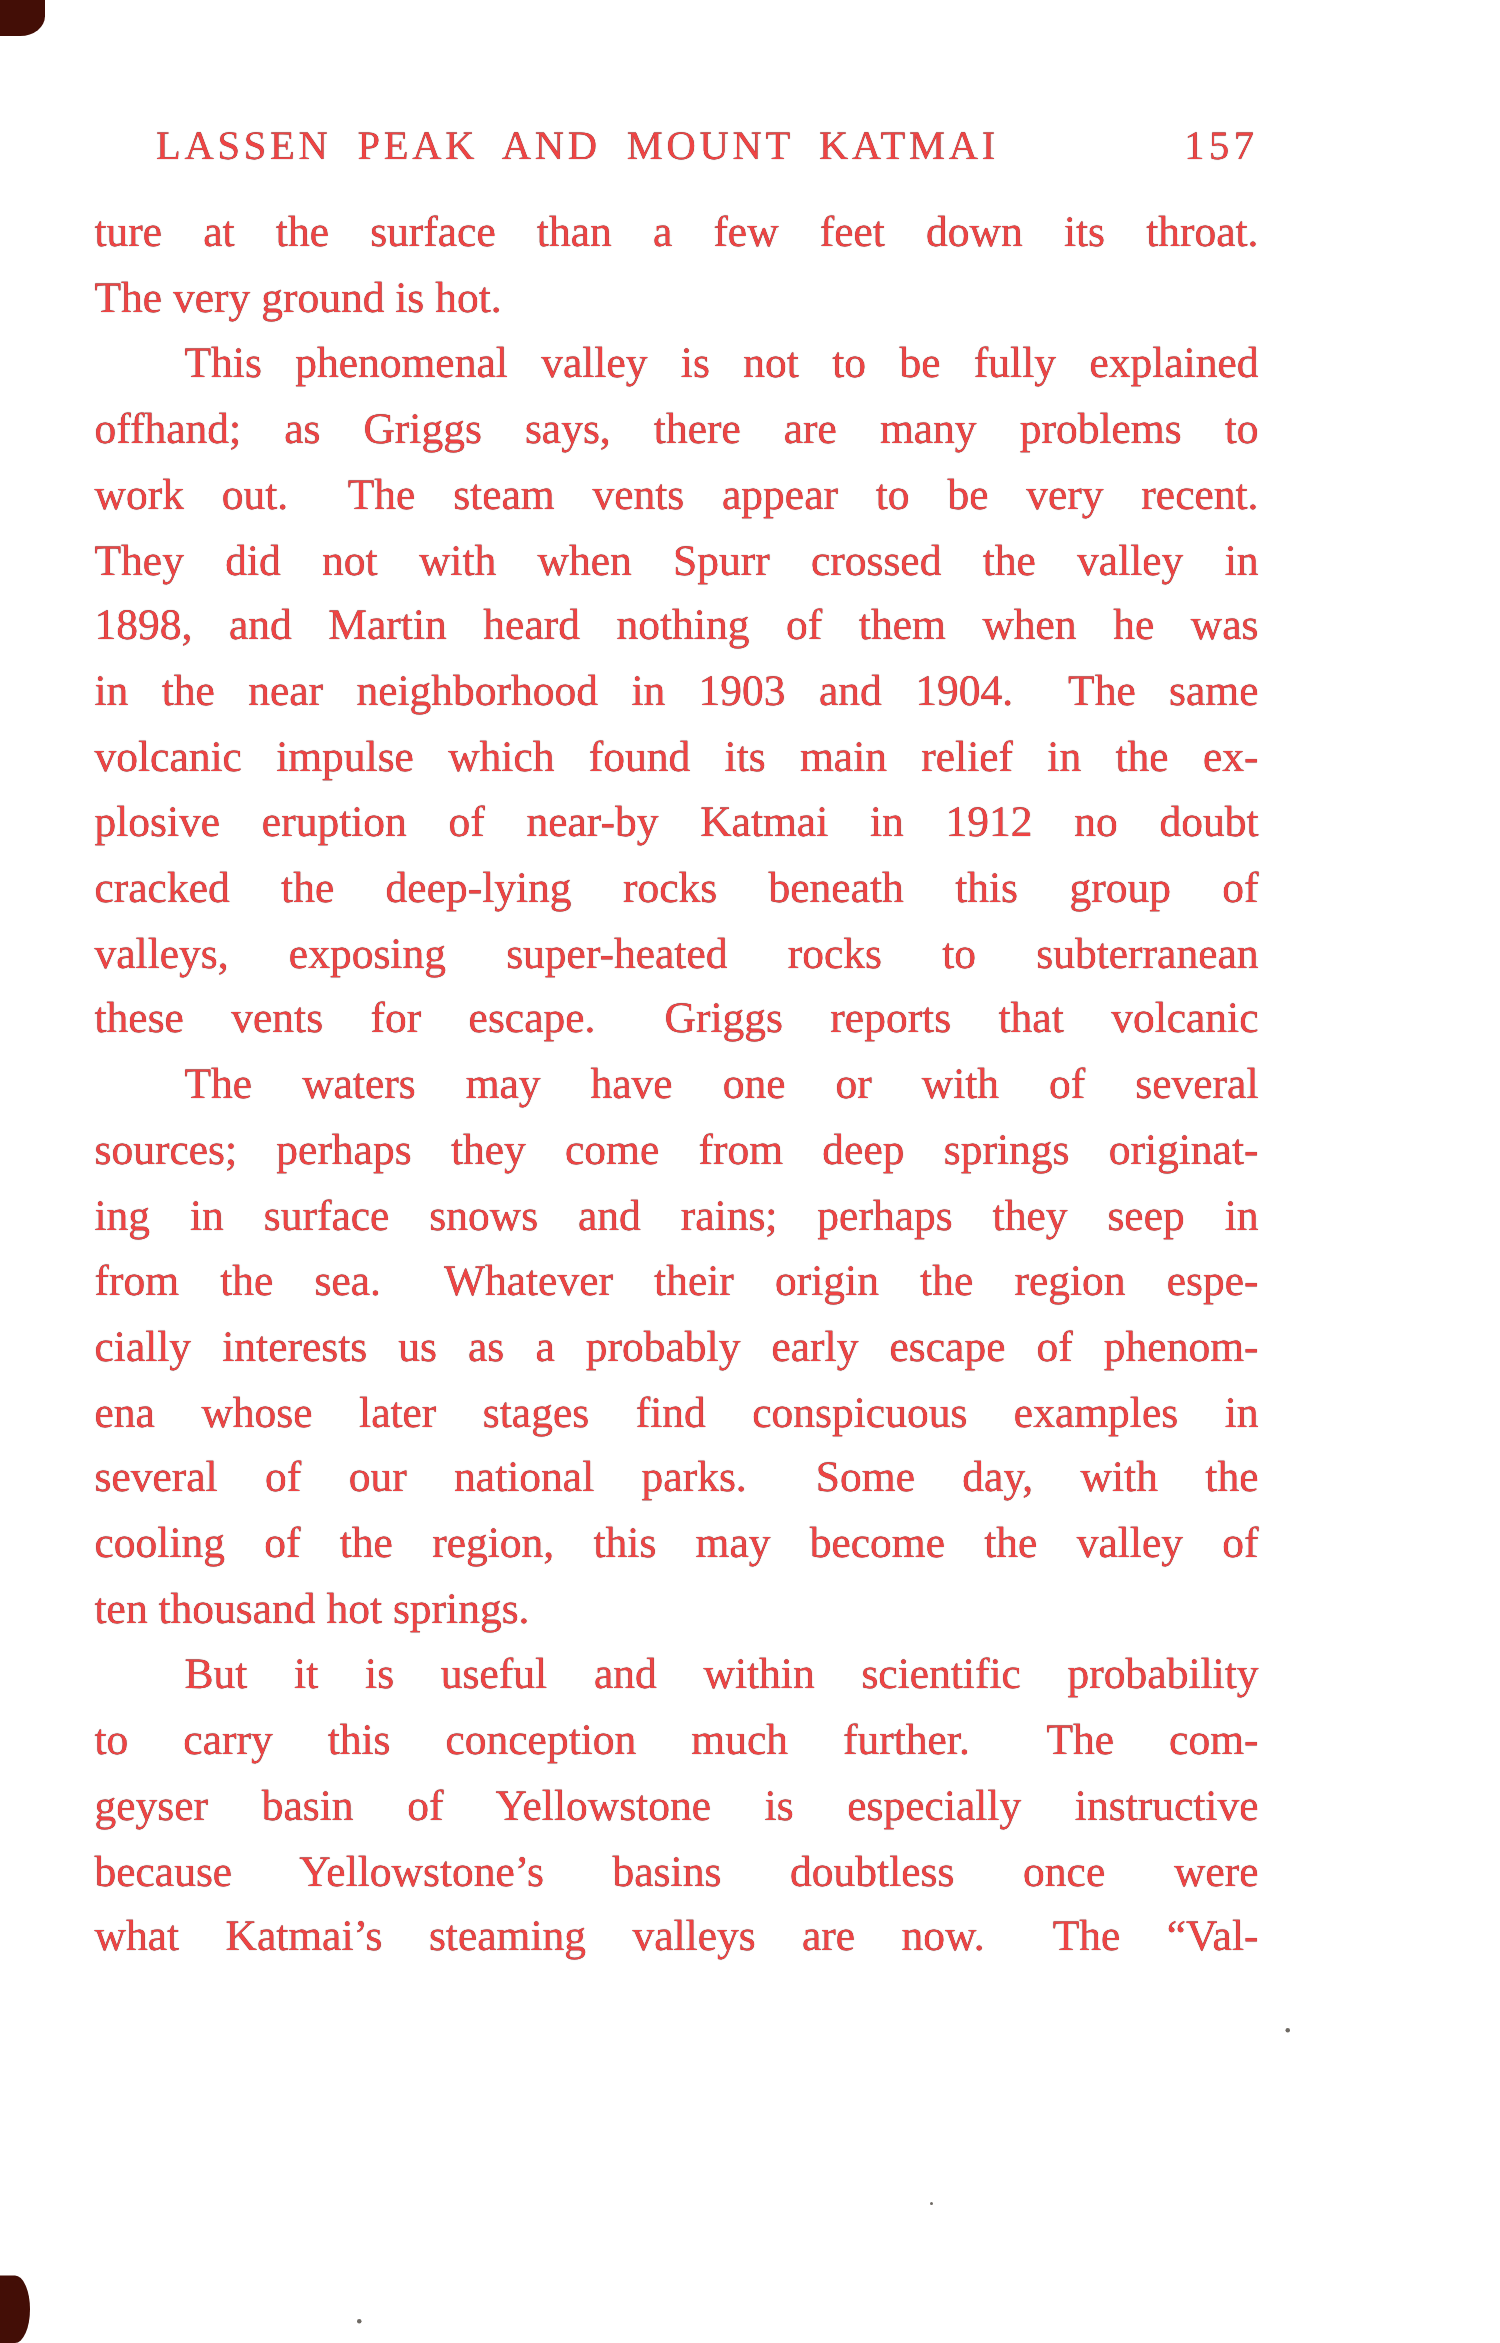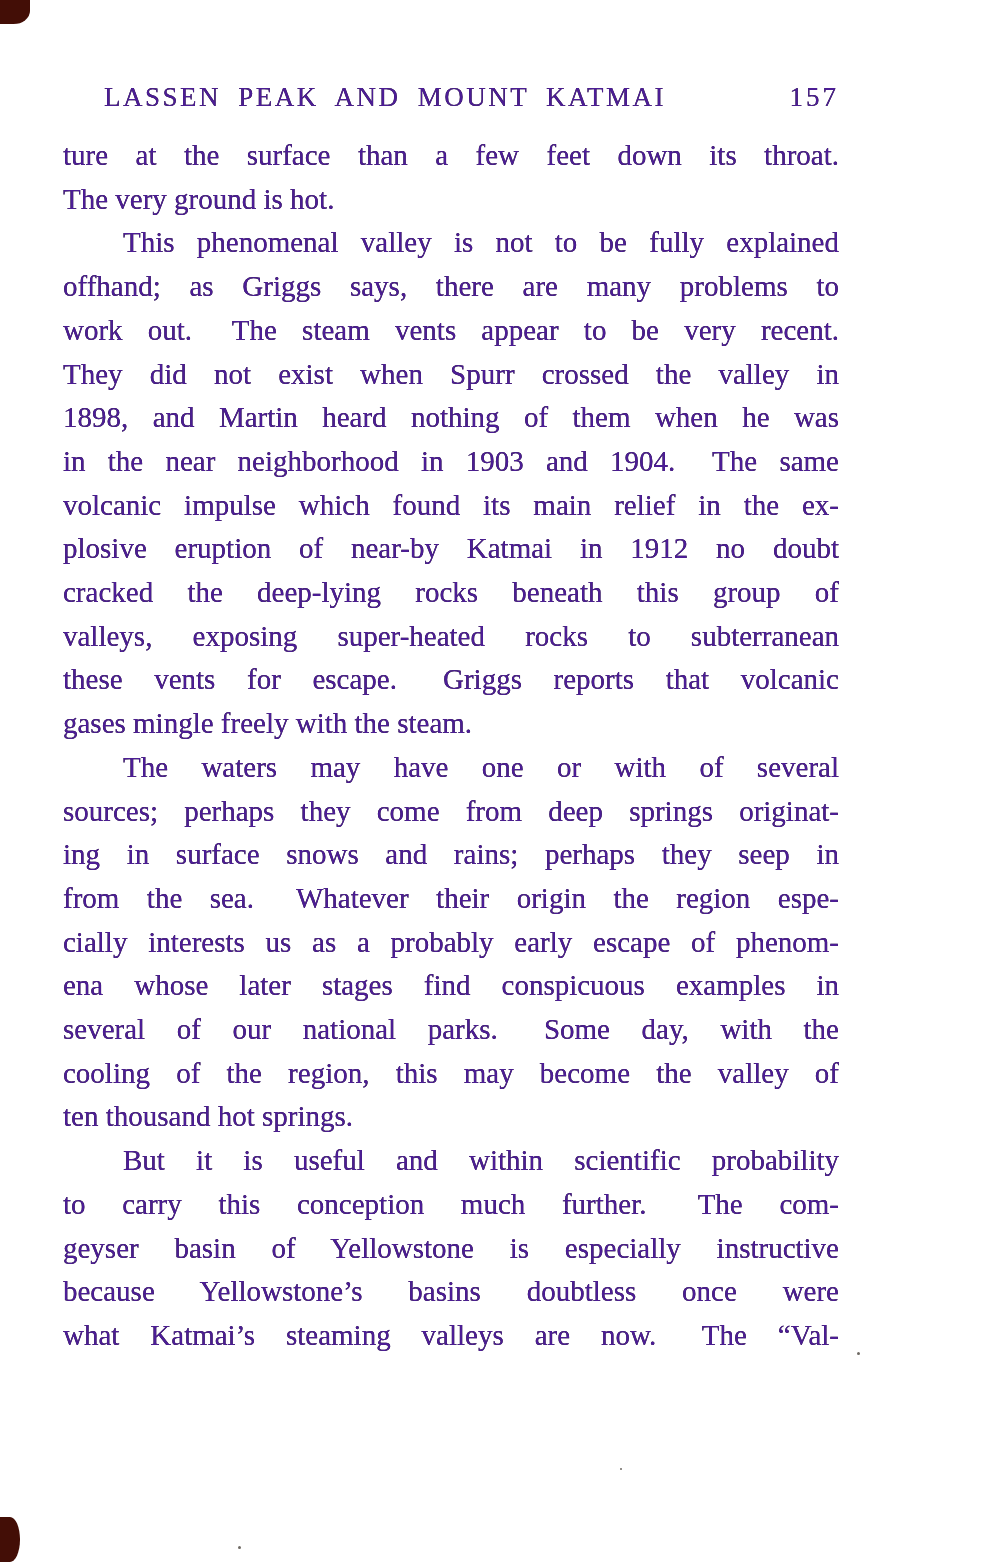--- a/index.html
+++ b/index.html
@@ -6,21 +6,21 @@
   html, body { margin: 0; padding: 0; }
   body { background: #ffffff; }
 
   .page {
     position: relative;
     width: 1000px;
     height: 1562px;
     background: #ffffff;
     overflow: hidden;
     font-family: "Liberation Serif", "DejaVu Serif", serif;
-    color: #4c1d95;
+    color: #ef4444;
   }
 
   .column {
     position: absolute;
     left: 63px;
     top: 80px;
     width: 776px;
   }
 
   .header {
@@ -96,29 +96,28 @@
 
       <p class="para">
         <span class="line" style="display:block">ture at the surface than a few feet down its throat.</span>
         <span class="line lastline" style="display:block">The very ground is hot.</span>
       </p>
 
       <p class="para">
         <span class="line indent" style="display:block">This phenomenal valley is not to be fully explained</span>
         <span class="line" style="display:block">offhand; as Griggs says, there are many problems to</span>
         <span class="line" style="display:block">work out.  The steam vents appear to be very recent.</span>
-        <span class="line" style="display:block">They did not exist when Spurr crossed the valley in</span>
+        <span class="line" style="display:block">They did not with when Spurr crossed the valley in</span>
         <span class="line" style="display:block">1898, and Martin heard nothing of them when he was</span>
         <span class="line" style="display:block">in the near neighborhood in 1903 and 1904.  The same</span>
         <span class="line" style="display:block">volcanic impulse which found its main relief in the ex-</span>
         <span class="line" style="display:block">plosive eruption of near-by Katmai in 1912 no doubt</span>
         <span class="line" style="display:block">cracked the deep-lying rocks beneath this group of</span>
         <span class="line" style="display:block">valleys, exposing super-heated rocks to subterranean</span>
         <span class="line" style="display:block">these vents for escape.  Griggs reports that volcanic</span>
-        <span class="line lastline" style="display:block">gases mingle freely with the steam.</span>
       </p>
 
       <p class="para">
         <span class="line indent" style="display:block">The waters may have one or with of several</span>
         <span class="line" style="display:block">sources; perhaps they come from deep springs originat-</span>
         <span class="line" style="display:block">ing in surface snows and rains; perhaps they seep in</span>
         <span class="line" style="display:block">from the sea.  Whatever their origin the region espe-</span>
         <span class="line" style="display:block">cially interests us as a probably early escape of phenom-</span>
         <span class="line" style="display:block">ena whose later stages find conspicuous examples in</span>
         <span class="line" style="display:block">several of our national parks.  Some day, with the</span>

